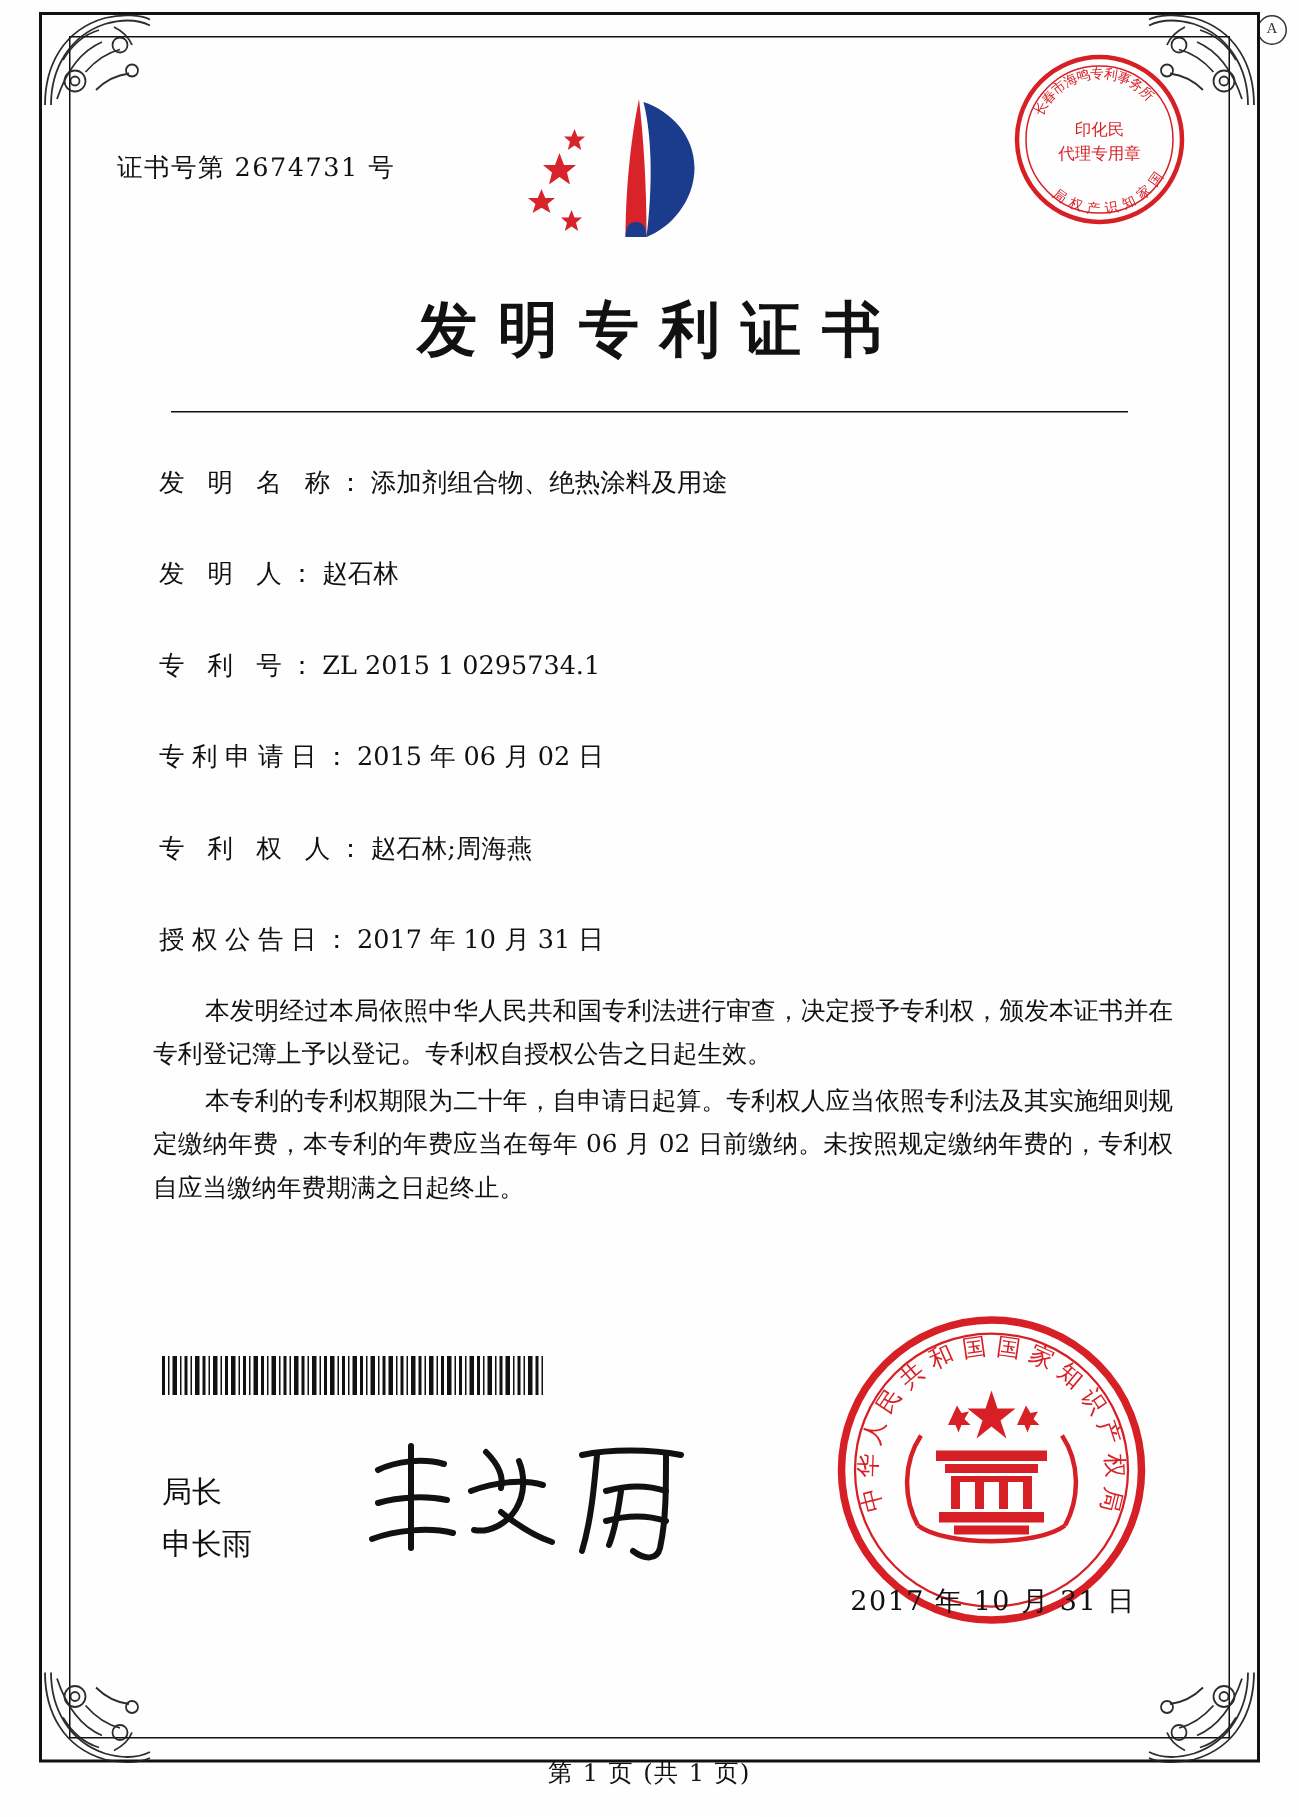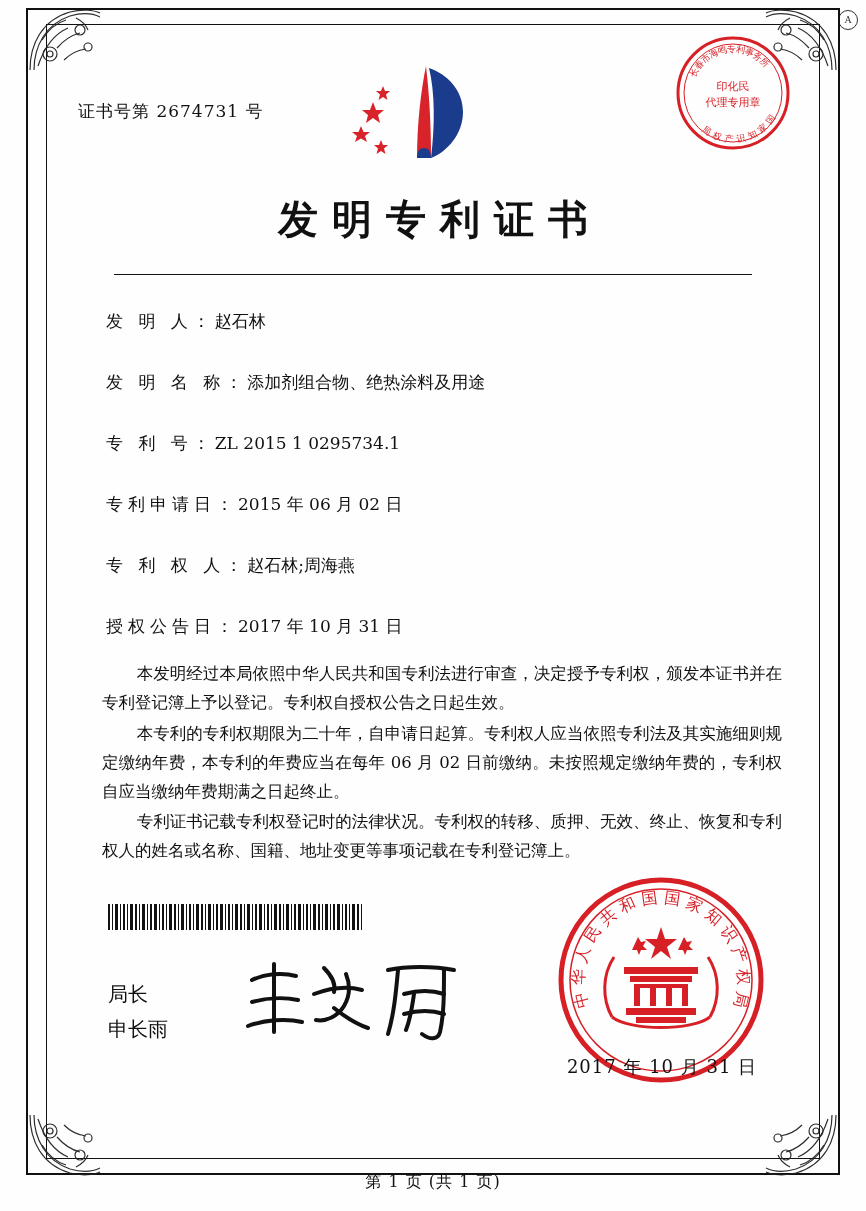--- a/index.html
+++ b/index.html
@@ -336,43 +336,42 @@
         <text x="63" y="60" text-anchor="middle" fill="#d71f26" font-size="11" font-family="DejaVu Serif, serif">印化民</text>
         <text x="63" y="76" text-anchor="middle" fill="#d71f26" font-size="11" font-family="DejaVu Serif, serif">代理专用章</text>
       </svg>
     </div>
 
     <div class="title">发明专利证书</div>
     <div class="title-rule"></div>
 
     <div class="fields">
       <div class="field">
-        <span class="lbl">发    明    人：</span><span class="val">赵石林</span>
+        <span class="lbl">发 明 名 称：</span><span class="val">添加剂组合物、绝热涂料及用途</span>
       </div>
       <div class="field">
-        <span class="lbl">发 明 名 称：</span><span class="val">添加剂组合物、绝热涂料及用途</span>
+        <span class="lbl">发    明    人：</span><span class="val">赵石林</span>
       </div>
       <div class="field">
         <span class="lbl">专    利    号：</span><span class="val">ZL 2015 1 0295734.1</span>
       </div>
       <div class="field">
         <span class="lbl">专利申请日：</span><span class="val">2015 年 06 月 02 日</span>
       </div>
       <div class="field">
         <span class="lbl">专 利 权 人：</span><span class="val">赵石林;周海燕</span>
       </div>
       <div class="field">
         <span class="lbl">授权公告日：</span><span class="val">2017 年 10 月 31 日</span>
       </div>
     </div>
 
     <div class="body-text">
       <p>本发明经过本局依照中华人民共和国专利法进行审查，决定授予专利权，颁发本证书并在专利登记簿上予以登记。专利权自授权公告之日起生效。</p>
       <p>本专利的专利权期限为二十年，自申请日起算。专利权人应当依照专利法及其实施细则规定缴纳年费，本专利的年费应当在每年 06 月 02 日前缴纳。未按照规定缴纳年费的，专利权自应当缴纳年费期满之日起终止。</p>
-      <p>专利证书记载专利权登记时的法律状况。专利权的转移、质押、无效、终止、恢复和专利权人的姓名或名称、国籍、地址变更等事项记载在专利登记簿上。</p>
     </div>
 
     <div class="barcode">
       <svg viewBox="0 0 258 26" preserveAspectRatio="none">
         <g fill="#111">
           <rect x="0" y="0" width="2" height="26"></rect>
             <rect x="4" y="0" width="1" height="26"></rect>
           <rect x="7" y="0" width="3" height="26"></rect>
             <rect x="12" y="0" width="1" height="26"></rect>
           <rect x="15" y="0" width="2" height="26"></rect>

